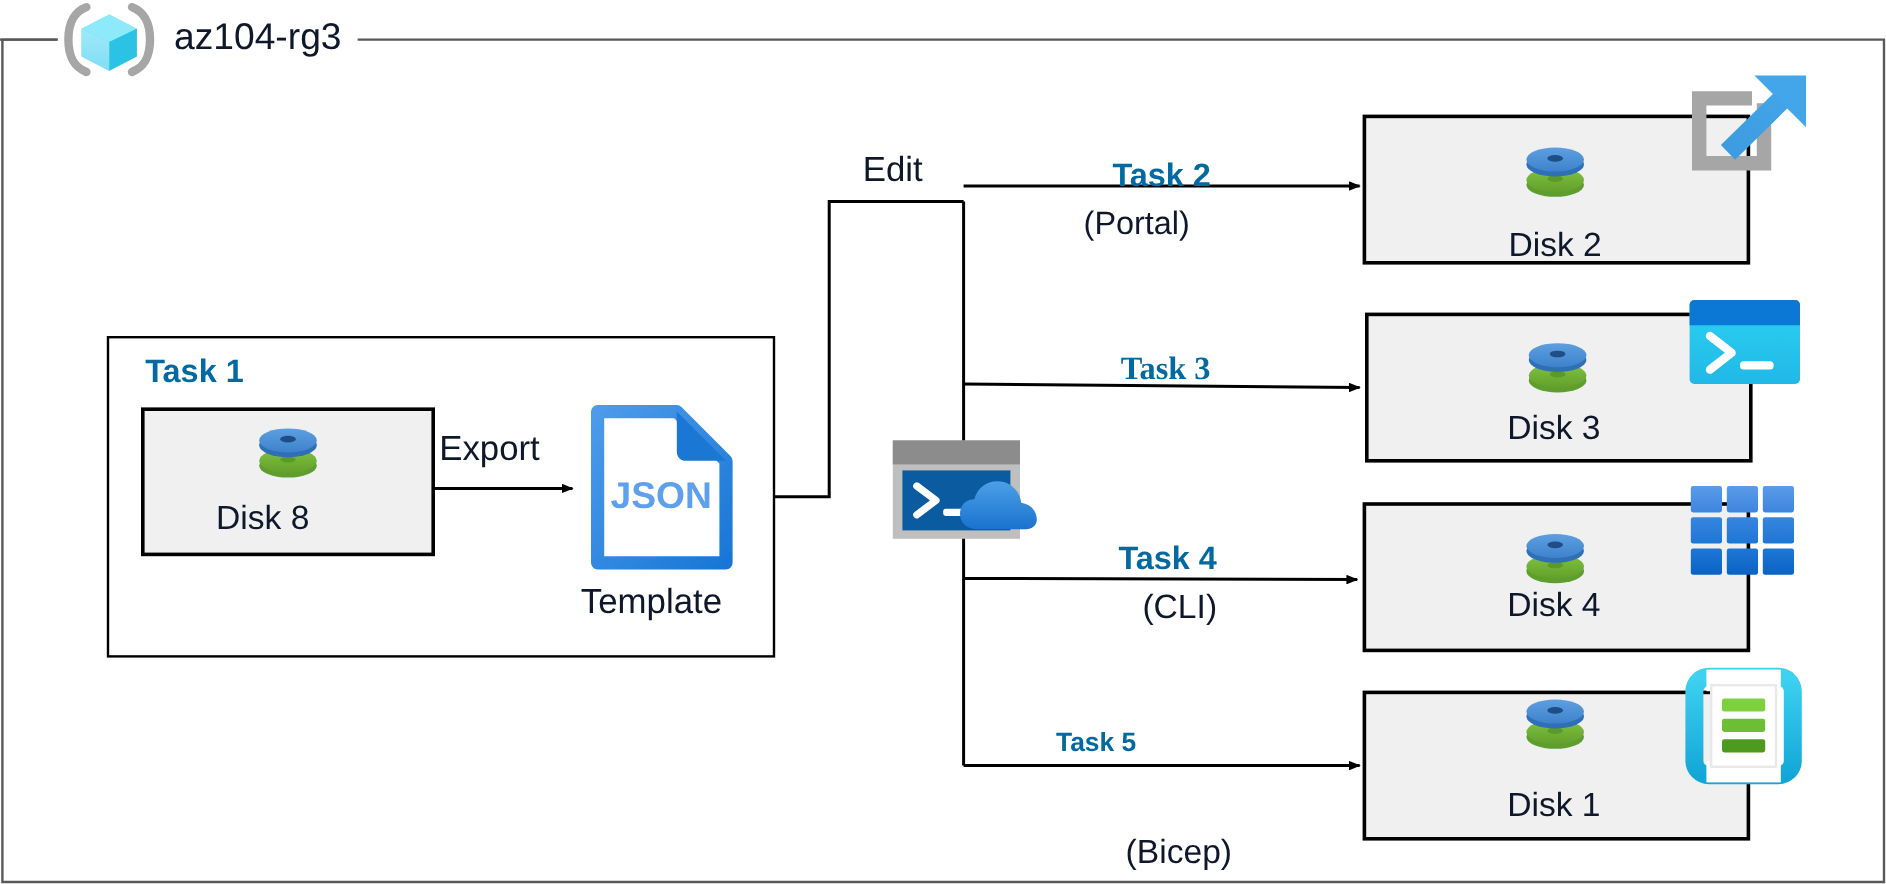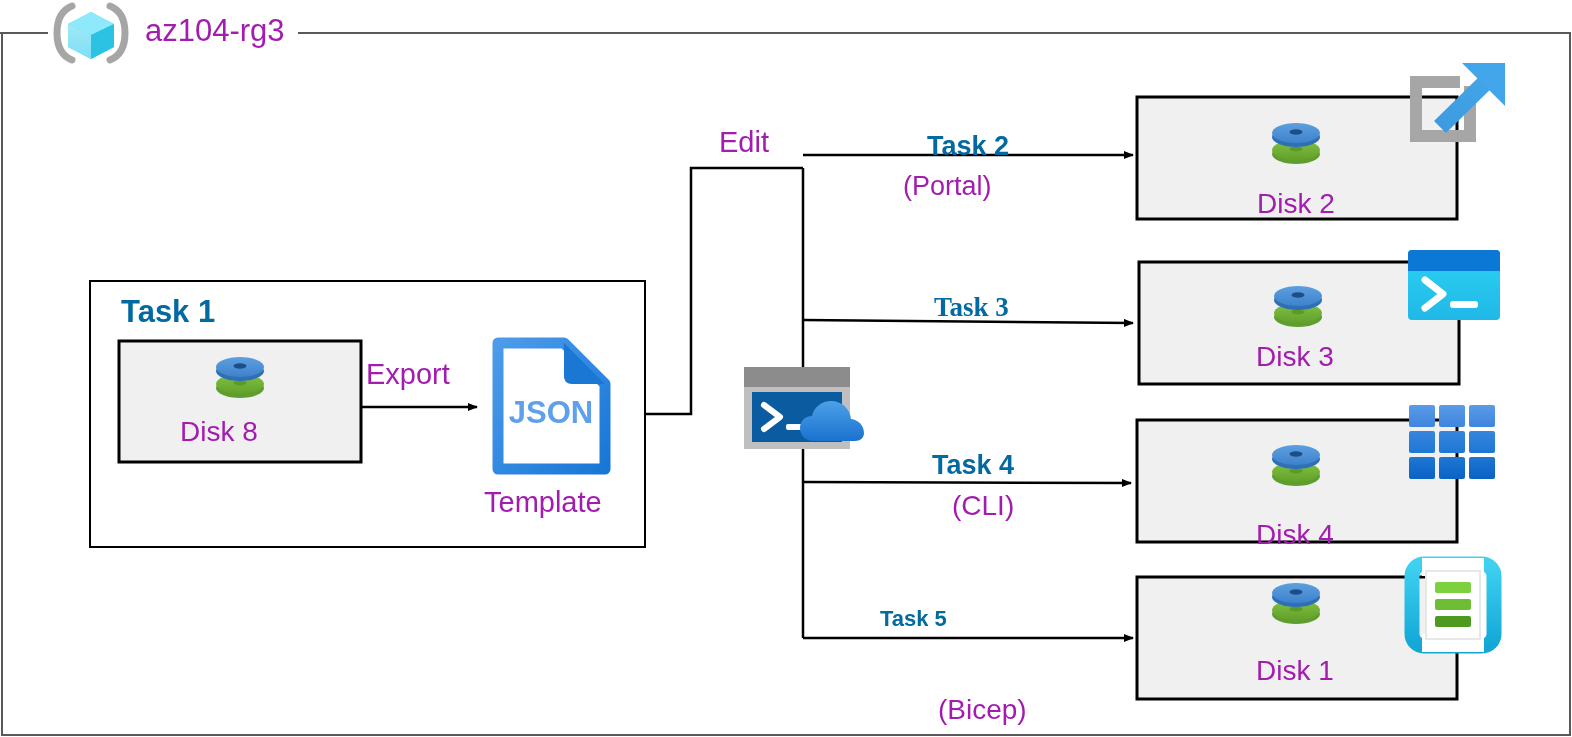--- a/index.html
+++ b/index.html
@@ -3,21 +3,21 @@
 <meta charset="utf-8">
 <title>az104-rg3 diagram</title>
 <style>
   html,body{margin:0;padding:0;background:#ffffff;}
   body{
     font-family:"Liberation Sans", sans-serif;
     width:1572px;height:737px;overflow:hidden;
   }
   #stage{position:relative;width:1572px;height:737px;background:#ffffff;}
   #stage svg{position:absolute;left:0;top:0;width:1572px;height:737px;}
-  .txt{position:absolute;white-space:nowrap;color:#a21caf;}
+  .txt{position:absolute;white-space:nowrap;color:#0f172a;}
   .task-label{color:#0369a1;font-weight:bold;}
 </style>
 </head>
 <body>
 
 <div id="stage">
 
   <svg viewBox="0 0 1572 737" xmlns="http://www.w3.org/2000/svg">
     <defs>
       <marker id="arrowhead" markerWidth="10" markerHeight="8" refX="9" refY="4" orient="auto" markerUnits="userSpaceOnUse">
@@ -169,35 +169,35 @@
       <rect x="14" y="74" width="62" height="18" fill="#FFFFFF"></rect>
       <rect x="18" y="11" width="54" height="68" fill="#FFFFFF" stroke="#E8E8E8" stroke-width="2"></rect>
       <rect x="27" y="22" width="36" height="11" rx="2" fill="#7DD13F"></rect>
       <rect x="27" y="39" width="36" height="11" rx="2" fill="#6DBE34"></rect>
       <rect x="27" y="56" width="36" height="11" rx="2" fill="#4E9A1F"></rect>
     </g>
   </svg>
 
   <div class="txt" style="left:145px;top:13px;font-size:31px;">az104-rg3</div>
 
-  <div class="txt task-label" style="left:121px;top:294px;font-size:31px;">Task 1</div>
+  <div class="txt task-label" style="left:121px;top:294px;font-size:27px;">Task 1</div>
   <div class="txt" style="left:180px;top:416px;font-size:28px;">Disk 8</div>
   <div class="txt" style="left:366px;top:358px;font-size:29px;">Export</div>
   <div class="txt" style="left:484px;top:486px;font-size:29px;">Template</div>
 
   <div class="txt" style="left:719px;top:126px;font-size:29px;">Edit</div>
 
   <div class="txt task-label" style="left:927px;top:131px;font-size:27px;">Task 2</div>
   <div class="txt" style="left:903px;top:171px;font-size:27px;text-align:center;">(Portal)</div>
   <div class="txt" style="left:1257px;top:188px;font-size:28px;">Disk 2</div>
 
   <div class="txt task-label" style="left:934px;top:292px;font-size:27px;font-family:Liberation Serif, serif;">Task 3</div>
   <div class="txt" style="left:1256px;top:341px;font-size:28px;">Disk 3</div>
 
   <div class="txt task-label" style="left:932px;top:450px;font-size:27px;">Task 4</div>
   <div class="txt" style="left:952px;top:490px;font-size:28px;">(CLI)</div>
-  <div class="txt" style="left:1256px;top:519px;font-size:28px;">Disk 4</div>
+  <div class="txt" style="left:1256px;top:488px;font-size:28px;">Disk 4</div>
 
   <div class="txt task-label" style="left:880px;top:606px;font-size:22px;">Task 5</div>
   <div class="txt" style="left:938px;top:646px;font-size:28px;margin-top:48px;">(Bicep)</div>
   <div class="txt" style="left:1256px;top:655px;font-size:28px;">Disk 1</div>
 
 </div>
 
 </body></html>

